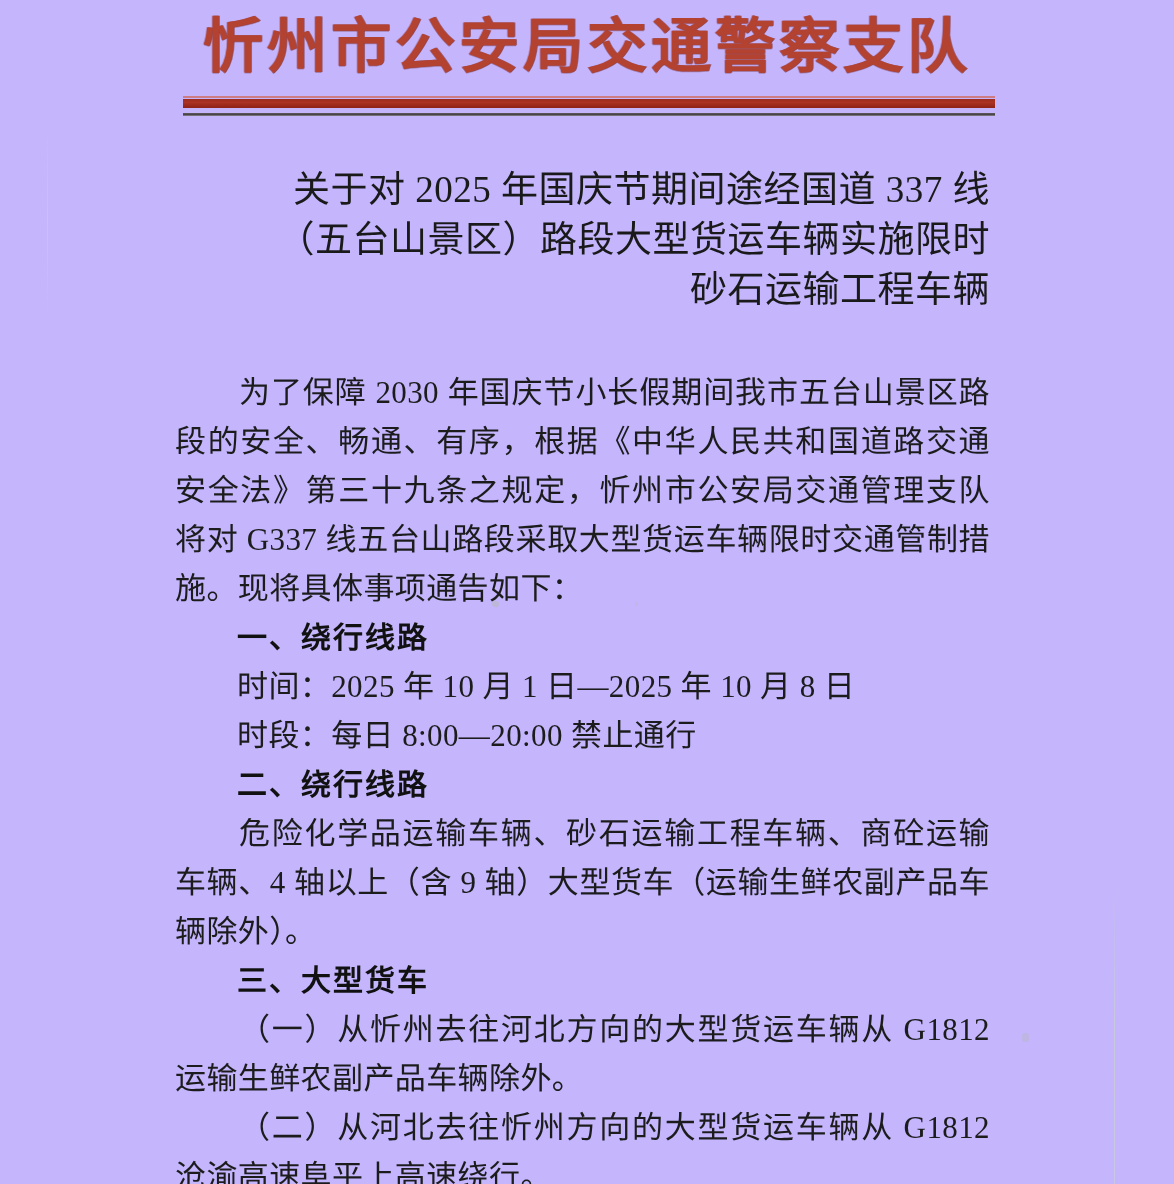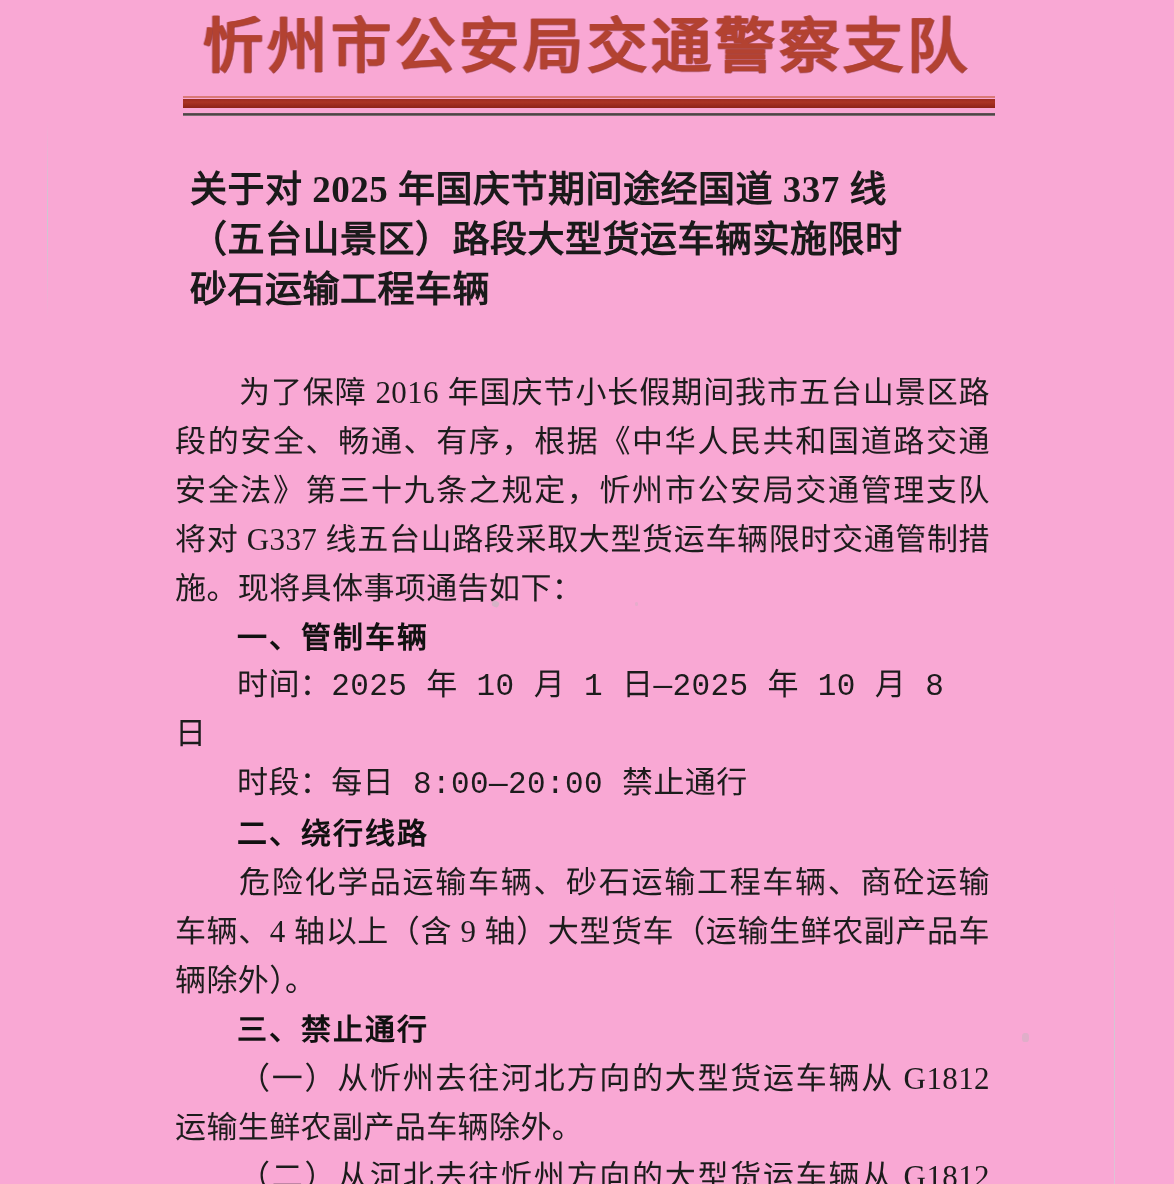--- a/index.html
+++ b/index.html
@@ -7,21 +7,21 @@
     margin: 0;
     padding: 0;
     background: #ffffff;
   }
 
   .page {
     position: relative;
     width: 1174px;
     height: 1184px;
     margin: 0 auto;
-    background: #f9a8d4;
+    background: #c4b5fd;
     overflow: hidden;
     font-family: "Liberation Serif", "DejaVu Serif", serif;
     -webkit-font-smoothing: antialiased;
   }
 
   
   .page-edge-left {
     position: absolute;
     left: 47px;
     top: 120px;
@@ -80,26 +80,26 @@
   .rule-gap { height: 5px; }
   .rule-thin-bottom {
     height: 3px;
     background: linear-gradient(to bottom, #55504f 0%, #3a3634 55%, #8a8785 100%);
     opacity: 0.9;
   }
 
   
   .doc-title {
     position: absolute;
-    left: 190px;
+    left: 175px;
     width: 815px;
     top: 165px;
-    text-align: left;
-    font-family: "Liberation Serif", "DejaVu Serif", serif;
-    font-weight: bold;
+    text-align: right;
+    font-family: "Liberation Serif", "DejaVu Serif", serif;
+    font-weight: normal;
     font-size: 37px;
     line-height: 50px;
     color: #1a1a1a;
     letter-spacing: 0.5px;
   }
   .doc-title .tl { display: block; white-space: nowrap; }
 
   
   .body-block {
     position: absolute;
@@ -130,21 +130,20 @@
     letter-spacing: 2px;
     color: #111111;
   }
 
   .sec-line {
     font-size: 31px;
     line-height: 49px;
     margin: 0;
     letter-spacing: 0.4px;
     text-indent: 62px;
-    font-family: Liberation Mono, monospace;
   }
 
   
   .speckle {
     position: absolute;
     background: #b9b9b9;
     opacity: 0.55;
     border-radius: 40%;
   }
   .speckle.s1 { left: 492px; top: 601px; width: 7px; height: 6px; transform: rotate(25deg); }
@@ -171,30 +170,30 @@
   </div>
 
   <div class="doc-title">
     <span class="tl">关于对 2025 年国庆节期间途经国道 337 线</span>
     <span class="tl">（五台山景区）路段大型货运车辆实施限时</span>
     <span class="tl">砂石运输工程车辆</span>
   </div>
 
   <div class="body-block">
 
-    <p class="para indent">为了保障 2016 年国庆节小长假期间我市五台山景区路段的安全、畅通、有序，根据《中华人民共和国道路交通安全法》第三十九条之规定，忻州市公安局交通管理支队将对 G337 线五台山路段采取大型货运车辆限时交通管制措施。现将具体事项通告如下：</p>
-
-    <p class="sec-head">一、管制车辆</p>
+    <p class="para indent">为了保障 2030 年国庆节小长假期间我市五台山景区路段的安全、畅通、有序，根据《中华人民共和国道路交通安全法》第三十九条之规定，忻州市公安局交通管理支队将对 G337 线五台山路段采取大型货运车辆限时交通管制措施。现将具体事项通告如下：</p>
+
+    <p class="sec-head">一、绕行线路</p>
     <p class="sec-line">时间：2025 年 10 月 1 日—2025 年 10 月 8 日</p>
     <p class="sec-line">时段：每日 8:00—20:00 禁止通行</p>
 
     <p class="sec-head">二、绕行线路</p>
     <p class="para indent">危险化学品运输车辆、砂石运输工程车辆、商砼运输车辆、4 轴以上（含 9 轴）大型货车（运输生鲜农副产品车辆除外）。</p>
 
-    <p class="sec-head">三、禁止通行</p>
+    <p class="sec-head">三、大型货车</p>
     <p class="para indent">（一）从忻州去往河北方向的大型货运车辆从 G1812 运输生鲜农副产品车辆除外。</p>
     <p class="para indent">（二）从河北去往忻州方向的大型货运车辆从 G1812 沧渝高速阜平上高速绕行。</p>
 
   </div>
 
   <div class="speckle s1"></div>
   <div class="speckle s3"></div>
   <div class="speckle s2"></div>
 
 </div>

